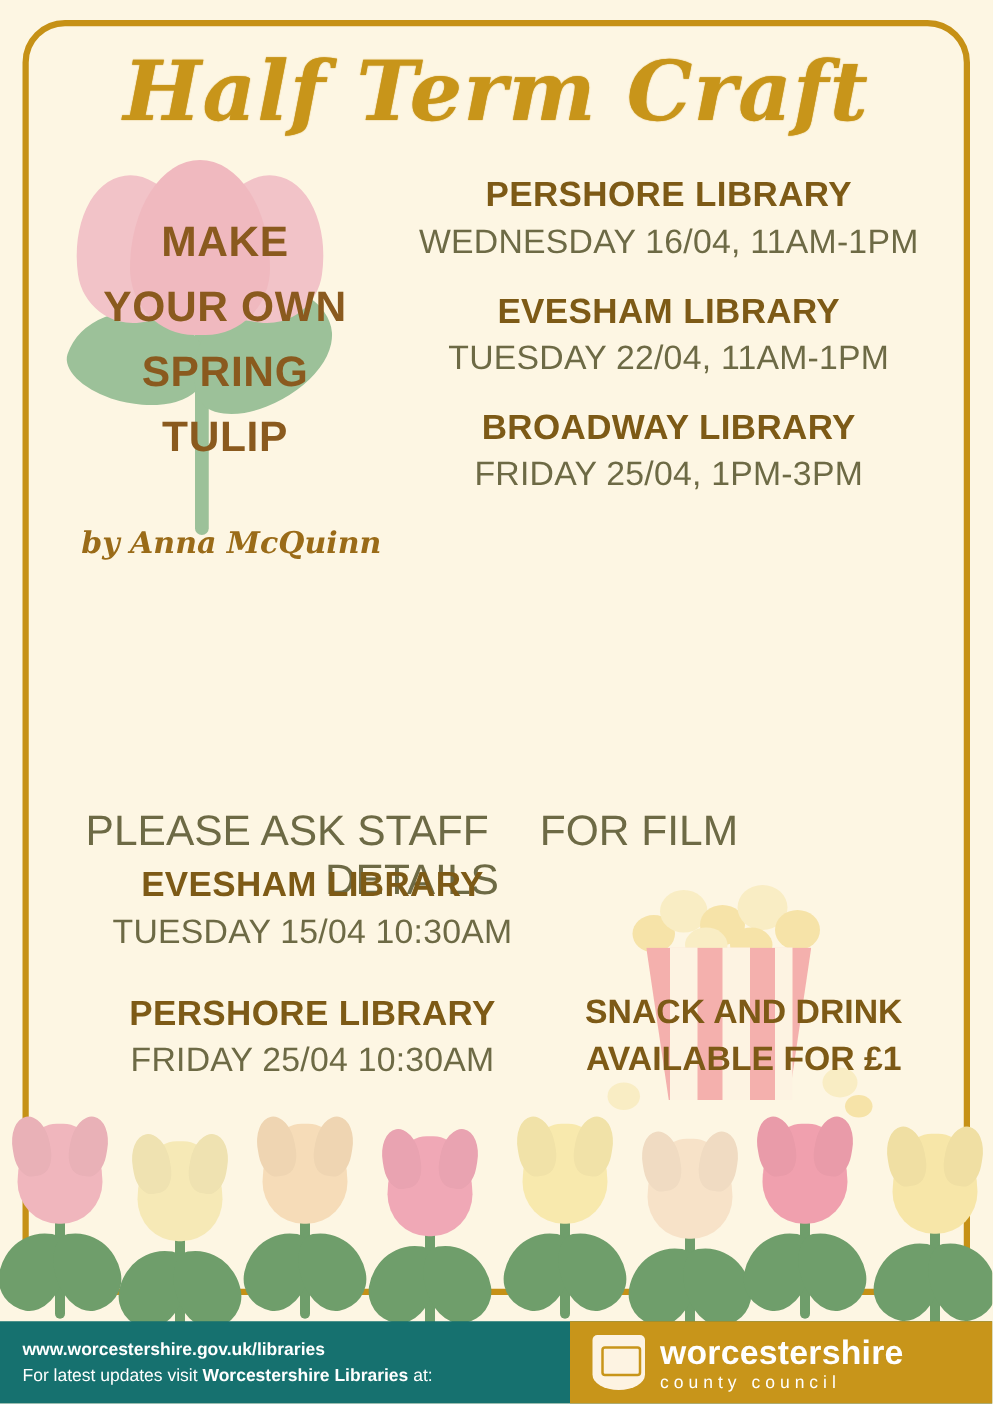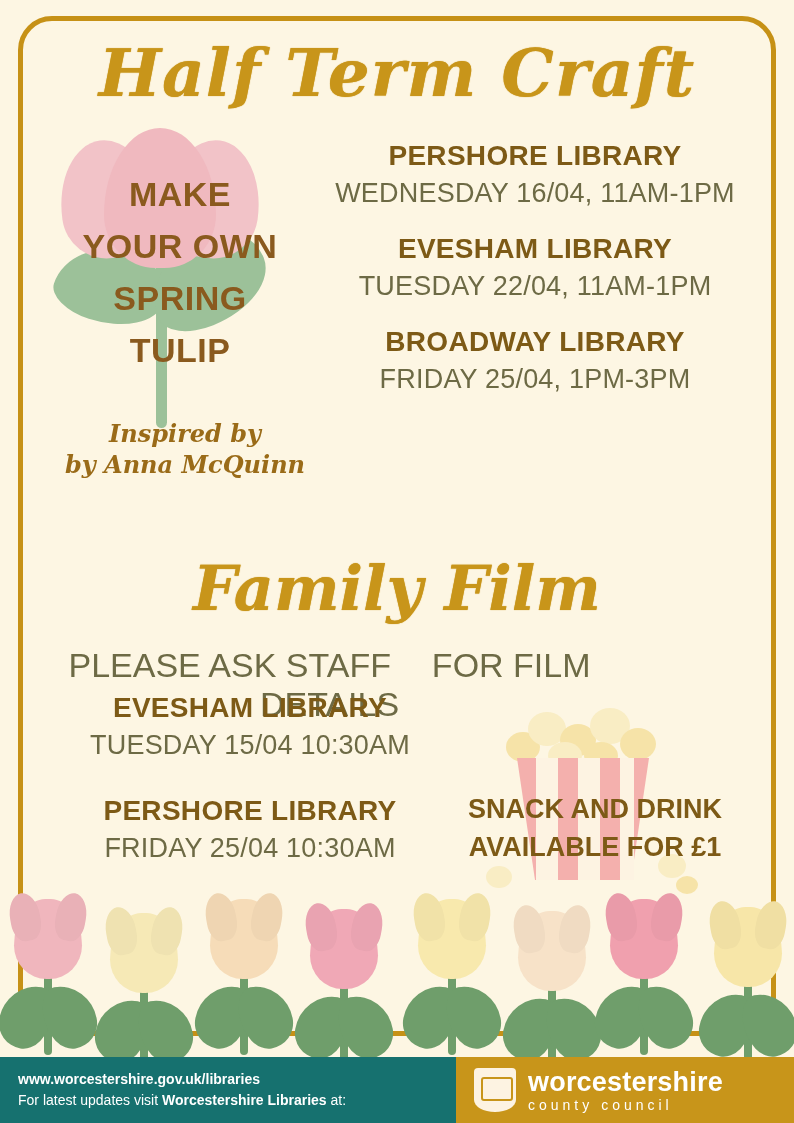--- a/index.html
+++ b/index.html
@@ -286,40 +286,38 @@
   </div>
 
   <div class="make-block">
     <div>MAKE</div>
     <div>YOUR OWN</div>
     <div>SPRING</div>
     <div>TULIP</div>
   </div>
 
   <div class="inspired">
-    <div>Inspired by</div>
     <div>by Anna McQuinn</div>
   </div>
 
   <div class="craft-list">
     <div class="session">
       <div class="lib">PERSHORE LIBRARY</div>
       <div class="when">WEDNESDAY 16/04, 11AM-1PM</div>
     </div>
     <div class="session">
       <div class="lib">EVESHAM LIBRARY</div>
       <div class="when">TUESDAY 22/04, 11AM-1PM</div>
     </div>
     <div class="session">
       <div class="lib">BROADWAY LIBRARY</div>
       <div class="when">FRIDAY 25/04, 1PM-3PM</div>
     </div>
   </div>
 
-  <div class="film-title">Family Film</div>
   <div class="film-sub">
     <span>PLEASE ASK STAFF</span>
     <span class="gap"></span>
     <span>FOR FILM DETAILS</span>
   </div>
 
   <div class="film-list">
     <div class="session">
       <div class="lib">EVESHAM LIBRARY</div>
       <div class="when">TUESDAY 15/04 10:30AM</div>

